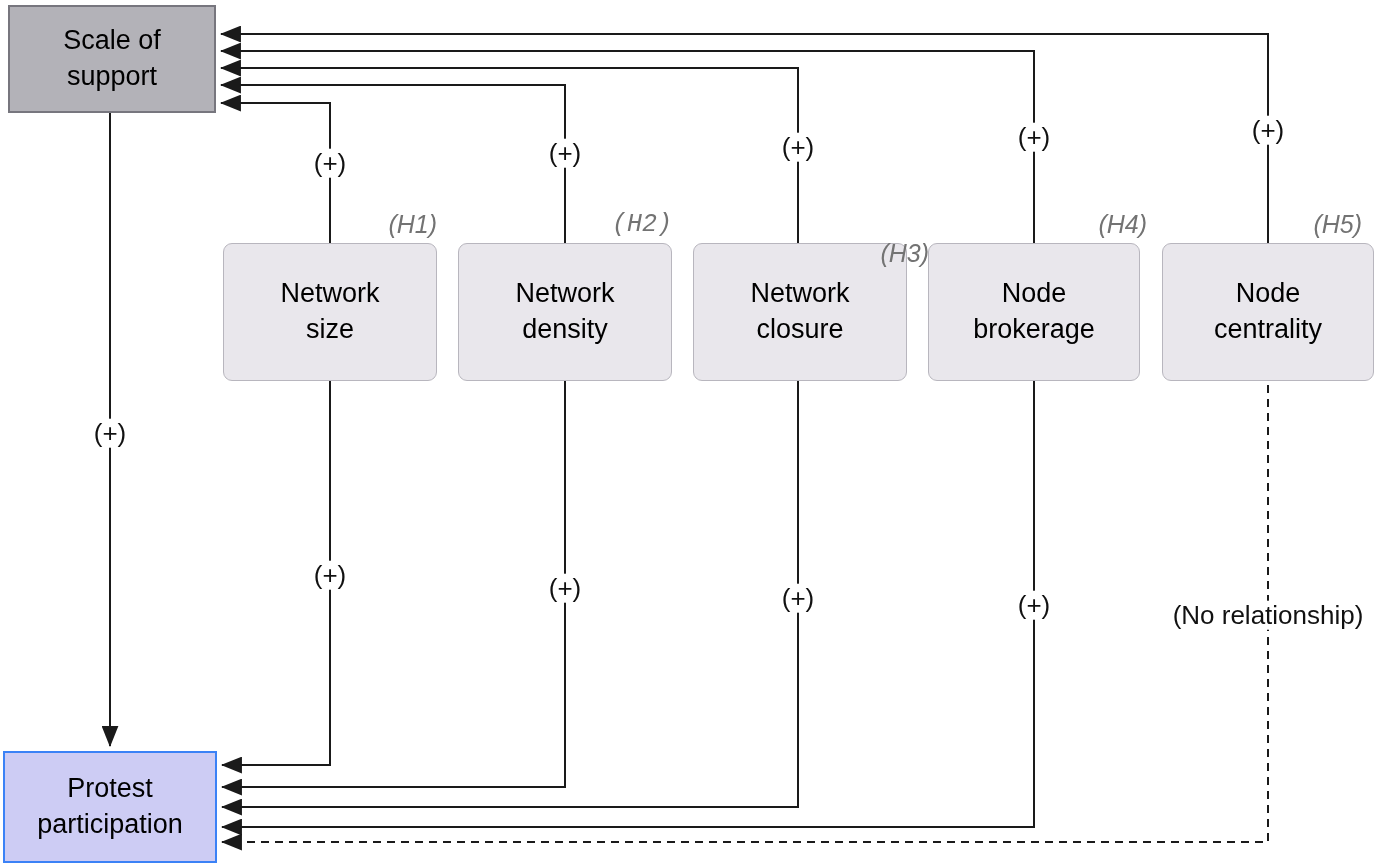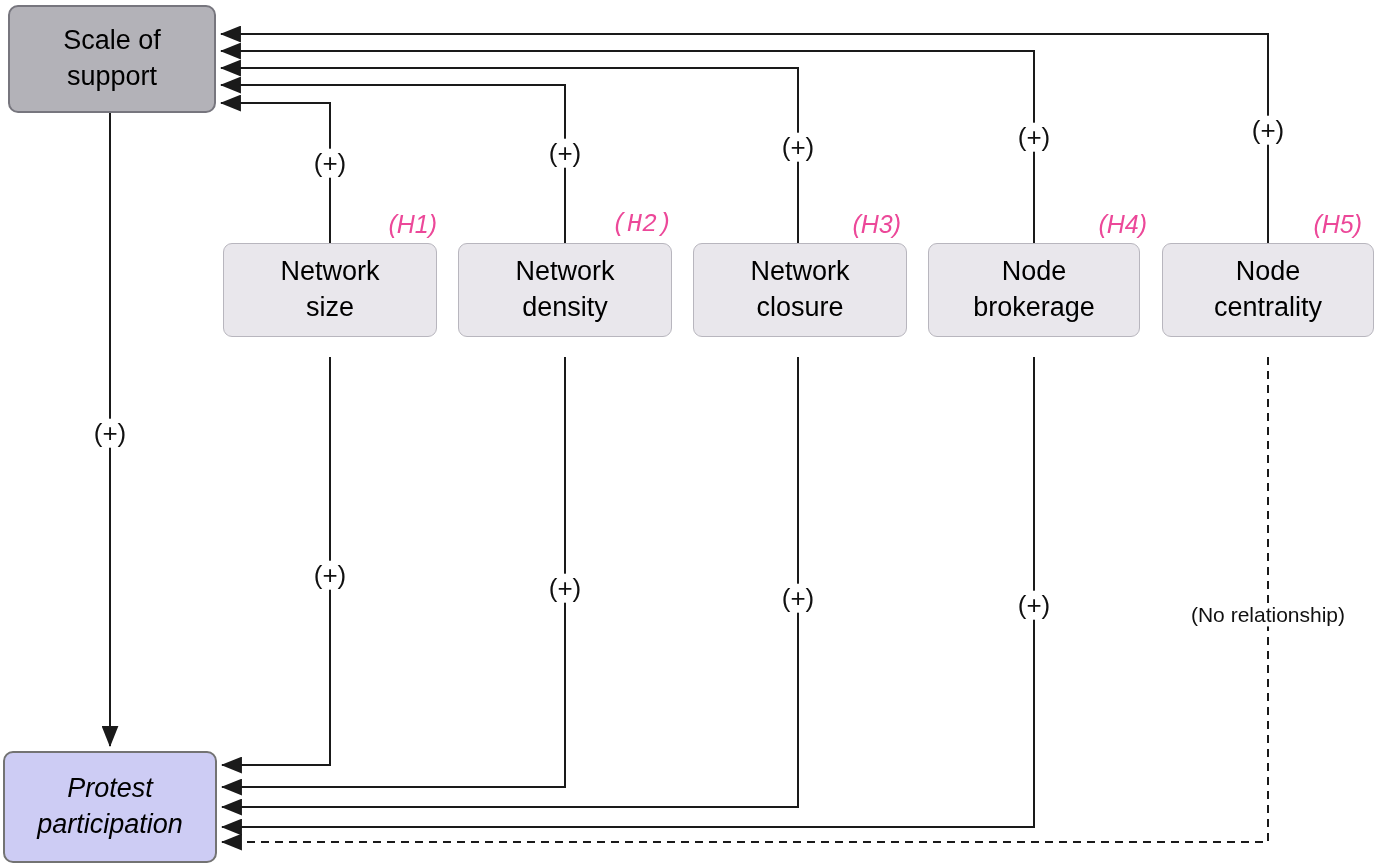--- a/index.html
+++ b/index.html
@@ -20,72 +20,71 @@
     left: 0; top: 0;
     width: 1381px;
     height: 867px;
   }
   .node {
     position: absolute;
     display: flex;
     align-items: center;
     justify-content: center;
     text-align: center;
-    border-radius: 10px;
+    border-radius: 0;
     box-sizing: border-box;
     z-index: 2;
   }
   .node .box-label {
     white-space: pre-line;
     font-size: 27px;
     line-height: 1.32;
     color: #000000;
   }
   .node-support {
     left: 8px; top: 5px;
     width: 208px; height: 108px;
     background: #b3b2b8;
     border: 2px solid #77767e;
   }
   .node-participation {
     left: 3px; top: 751px;
     width: 214px; height: 112px;
     background: #cdccf4;
-    border: 2px solid #737373;
-    font-style: italic;
+    border: 2px solid #3b82f6;
   }
   .node-hypo {
     top: 243px;
-    height: 94px;
+    height: 138px;
     background: #e9e7ec;
     border: 1.5px solid #b8b6be;
     border-radius: 9px;
   }
   .hypo-tag {
     position: absolute;
     top: 210px;
     font-size: 25px;
     font-style: italic;
-    color: #ec4899;
+    color: #737373;
     z-index: 3;
     text-align: right;
   }
   .sign-label {
     position: absolute;
     transform: translate(-50%, -50%);
     font-size: 26px;
     color: #111111;
     background: #ffffff;
     padding: 0 3px;
     z-index: 3;
     white-space: nowrap;
     line-height: 1.1;
   }
   .norel-label {
-    font-size: 21px;
+    font-size: 26px;
     text-align: right;
   }
 </style>
 </head>
 <body>
 
 <div id="canvas">
 
   <svg id="connector-layer" viewBox="0 0 1381 867" xmlns="http://www.w3.org/2000/svg">
     <defs>
@@ -135,21 +134,21 @@
     <span class="box-label">Node
 brokerage</span>
   </div>
   <div class="node node-hypo" style="left:1162px;width:212px;">
     <span class="box-label">Node
 centrality</span>
   </div>
 
   <div class="hypo-tag" style="right:944px;">(H1)</div>
   <div class="hypo-tag" style="right:709px;font-family:Liberation Mono, monospace;">(H2)</div>
-  <div class="hypo-tag" style="right:480px;">(H3)</div>
+  <div class="hypo-tag" style="right:452px;margin-top:29px;">(H3)</div>
   <div class="hypo-tag" style="right:234px;">(H4)</div>
   <div class="hypo-tag" style="right:19px;">(H5)</div>
 
   <div class="sign-label" style="left:330px;top:163px;">(+)</div>
   <div class="sign-label" style="left:565px;top:153px;">(+)</div>
   <div class="sign-label" style="left:798px;top:147px;">(+)</div>
   <div class="sign-label" style="left:1034px;top:137px;">(+)</div>
   <div class="sign-label" style="left:1268px;top:130px;">(+)</div>
 
   <div class="sign-label" style="left:330px;top:575px;">(+)</div>

